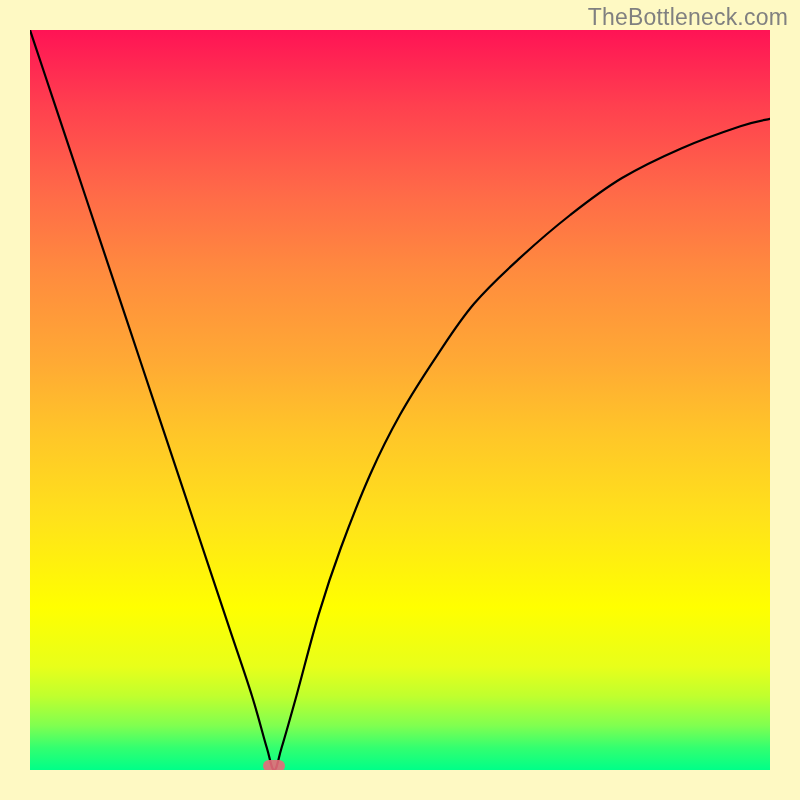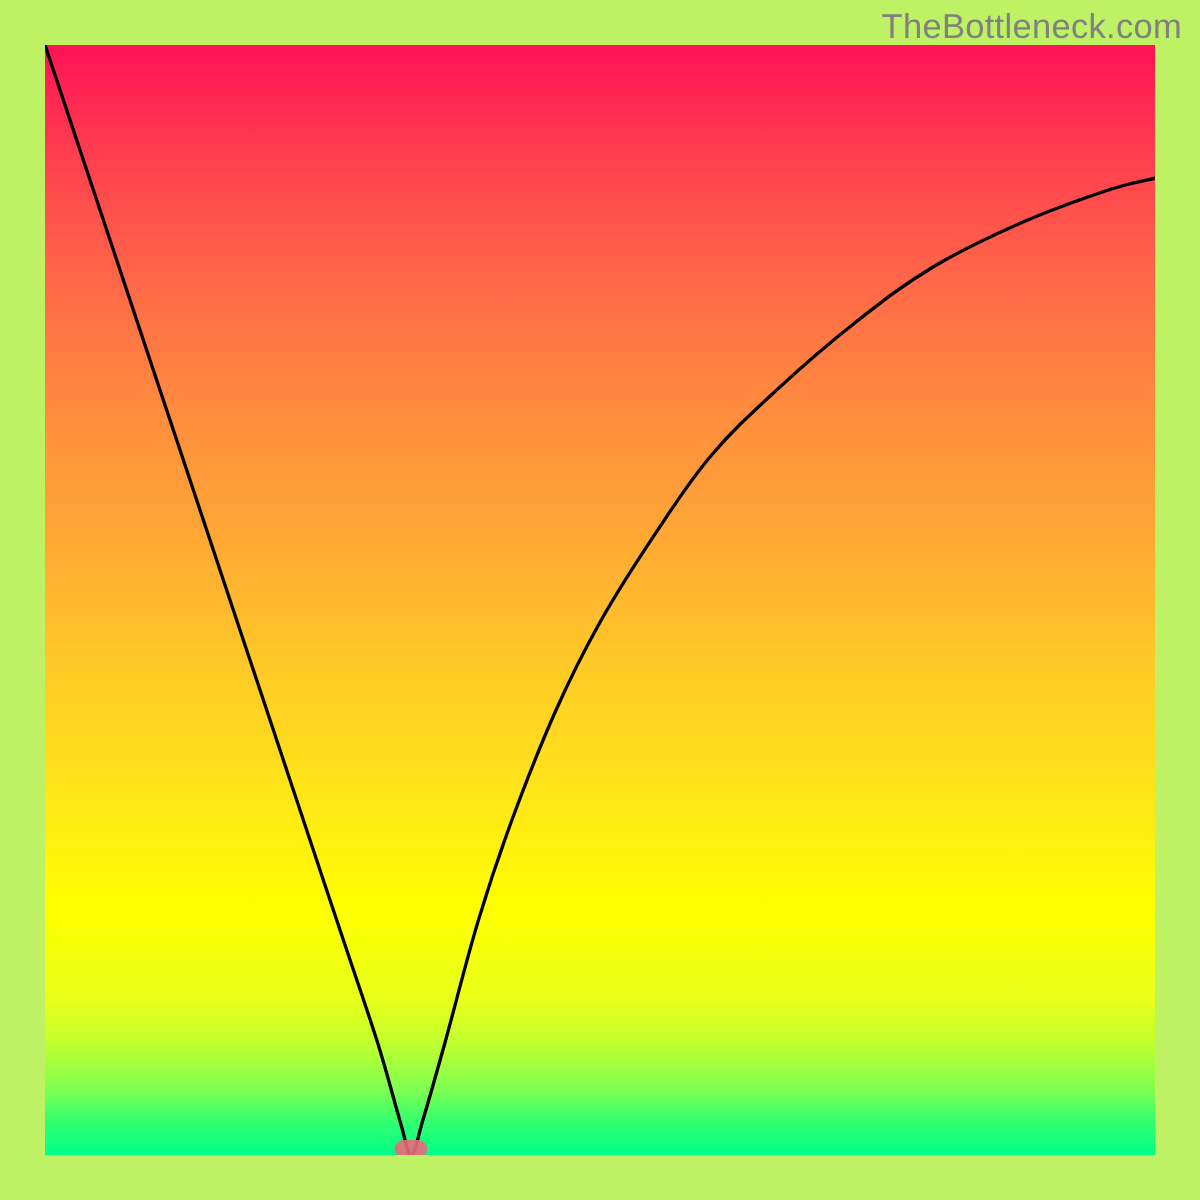--- a/index.html
+++ b/index.html
@@ -10,21 +10,21 @@
     background: #000;
     overflow: hidden;
     font-family: Arial, Helvetica, sans-serif;
   }
   .frame {
     position: absolute;
     top: 0;
     left: 0;
     width: 800px;
     height: 800px;
-    background: #bef264;
+    background: #fef9c3;
   }
   .plot-area {
     position: absolute;
     top: 30px;
     left: 30px;
     width: 740px;
     height: 740px;
     overflow: hidden;
   }
   .gradient-fill {

